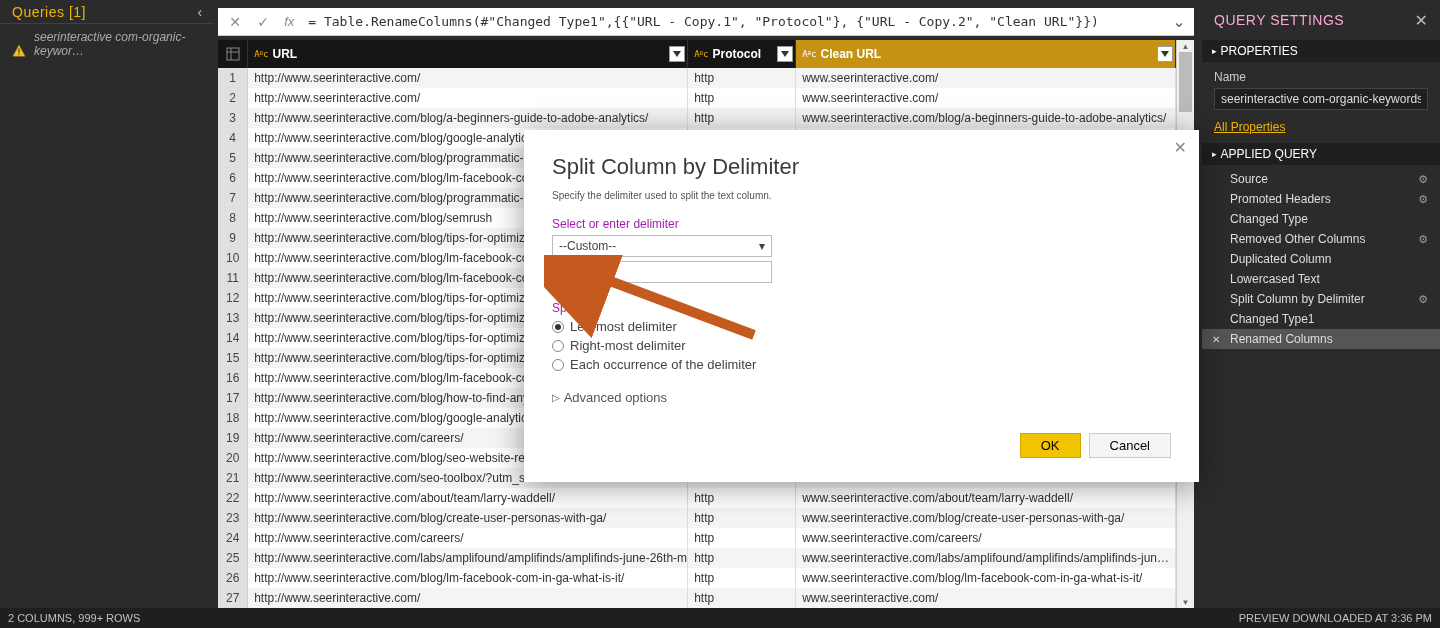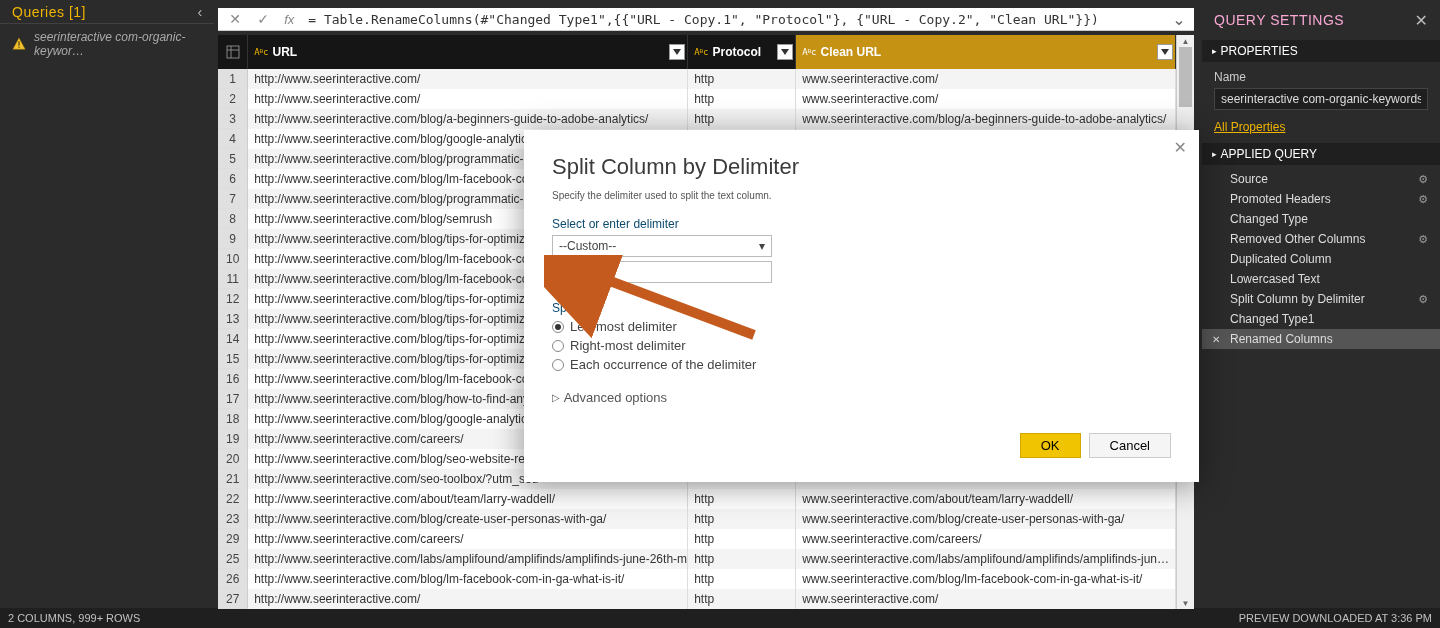--- a/index.html
+++ b/index.html
@@ -6,35 +6,35 @@
 body { width: 1440px; height: 628px; background: #e8e8e8; overflow: hidden; position: relative; }
 
 .root { display: flex; height: 608px; }
 .status-bar { height: 20px; background: #1f1f1f; display: flex; justify-content: space-between; align-items: center; padding: 0 8px; color: #c0c0c0; font-size: 11px; }
 
 
 .queries-panel { width: 225px; background: #2b2b2b; color: #ddd; display: flex; flex-direction: column; }
 .queries-header { height: 24px; display: flex; align-items: center; justify-content: space-between; padding: 0 12px; border-bottom: 1px solid #404040; }
 .queries-title { color: #f0b400; font-size: 14px; font-weight: 400; letter-spacing: 0.5px; }
 .queries-collapse { color: #bbb; font-size: 14px; cursor: pointer; }
-.query-item { display: flex; align-items: center; padding: 6px 12px; font-size: 12px; color: #aaa; gap: 8px; font-style: italic; }
+.query-item { display: flex; align-items: flex-end; padding: 6px 12px; font-size: 12px; color: #aaa; gap: 8px; font-style: italic; }
 .query-warn { width: 14px; height: 14px; display: inline-flex; align-items: center; justify-content: center; font-style: normal; }
 .query-warn svg { width: 14px; height: 14px; }
 
 
 .main { flex: 1; background: #2b2b2b; display: flex; flex-direction: column; position: relative; }
 .formula-row { height: 32px; background: #fff; display: flex; align-items: center; border-bottom: 1px solid #ccc; padding: 0 6px; gap: 6px; margin-top: 8px; margin-left: 4px; margin-right: 8px; }
 .formula-icon { width: 22px; height: 22px; display: flex; align-items: center; justify-content: center; color: #888; font-size: 14px; }
 .fx-label { color: #888; font-style: italic; font-size: 13px; padding: 0 4px; }
 .formula-text { flex: 1; font-size: 13px; color: #333; padding: 0 4px; white-space: nowrap; overflow: hidden; font-family: Consolas, monospace; }
 .formula-drop { width: 18px; color: #666; display: flex; align-items: center; justify-content: center; }
 
 .grid-wrap { flex: 1; display: flex; background: #fff; margin: 4px 8px 0 4px; }
 .grid-inner { flex: 1; display: flex; flex-direction: column; overflow: hidden; position: relative; }
-.headers { display: flex; height: 34px; background: #151515; color: #fff; font-size: 12px; text-align: center; }
+.headers { display: flex; height: 28px; background: #151515; color: #fff; font-size: 12px; text-align: center; }
 .hdr-corner { width: 30px; border-right: 1px solid #333; display: flex; align-items: center; justify-content: center; }
 .hdr-cell { display: flex; align-items: center; padding: 0 6px; border-right: 1px solid #333; gap: 4px; position: relative; }
 .hdr-cell.col-url { width: 440px; }
 .hdr-cell.col-proto { width: 108px; }
 .hdr-cell.col-clean { flex: 1; background: #c69214; }
 .hdr-type { font-size: 9px; color: #f0b400; font-family: Consolas, monospace; }
 .hdr-cell.col-clean .hdr-type { color: #fff; }
 .hdr-label { font-weight: 600; }
 .hdr-filter { width: 16px; height: 16px; background: #fff; display: flex; align-items: center; justify-content: center; position: absolute; right: 2px; border: 1px solid #999; }
 .hdr-filter svg { width: 8px; height: 6px; fill: #333; }
@@ -70,21 +70,21 @@
 .step { display: flex; align-items: center; justify-content: space-between; padding: 3px 12px 3px 28px; font-size: 12px; color: #ddd; position: relative; }
 .step.selected { background: #555; }
 .step.selected::before { content: "✕"; position: absolute; left: 10px; color: #ddd; font-size: 10px; }
 .step-gear { color: #999; font-size: 11px; }
 
 
 .dialog-overlay { position: absolute; top: 130px; left: 524px; width: 675px; background: #fff; box-shadow: 0 4px 30px rgba(0,0,0,0.4); padding: 24px 28px; font-size: 13px; color: #444; }
 .dlg-close { position: absolute; top: 8px; right: 12px; font-size: 16px; color: #888; cursor: pointer; }
 .dlg-title { font-size: 22px; font-weight: 300; color: #3b3b3b; margin-bottom: 10px; }
 .dlg-sub { font-size: 10px; margin-bottom: 16px; color: #555; }
-.dlg-label { font-size: 12px; color: #0c4a6e; margin-bottom: 4px; }
+.dlg-label { font-size: 12px; color: #a21caf; margin-bottom: 4px; }
 .dlg-select { width: 220px; border: 1px solid #bbb; padding: 3px 6px; font-size: 12px; display: flex; justify-content: space-between; align-items: center; cursor: pointer; }
 .dlg-input { width: 220px; border: 1px solid #bbb; padding: 3px 6px; font-size: 12px; margin-top: 4px; position: relative; }
 .dlg-input-val { color: #555; }
 .dlg-input::after { content: ""; position: absolute; right: 4px; top: 3px; bottom: 3px; width: 1px; }
 .splitat { margin-top: 18px; }
 .radio-opt { display: flex; align-items: center; gap: 6px; margin: 4px 0; font-size: 13px; }
 .radio { width: 12px; height: 12px; border: 1px solid #888; border-radius: 50%; display: inline-flex; align-items: center; justify-content: center; }
 .radio.checked::after { content: ""; width: 6px; height: 6px; background: #333; border-radius: 50%; }
 .adv { margin-top: 18px; font-size: 13px; color: #555; display: flex; align-items: center; gap: 4px; cursor: pointer; }
 .adv .t { font-size: 10px; }
@@ -297,21 +297,21 @@
               <div class="cell proto">http</div>
               <div class="cell clean">www.seerinteractive.com/about/team/larry-waddell/</div>
             </div>
             <div class="grid-row">
               <div class="row-num">23</div>
               <div class="cell url">http://www.seerinteractive.com/blog/create-user-personas-with-ga/</div>
               <div class="cell proto">http</div>
               <div class="cell clean">www.seerinteractive.com/blog/create-user-personas-with-ga/</div>
             </div>
             <div class="grid-row">
-              <div class="row-num">29</div>
+              <div class="row-num">24</div>
               <div class="cell url">http://www.seerinteractive.com/careers/</div>
               <div class="cell proto">http</div>
               <div class="cell clean">www.seerinteractive.com/careers/</div>
             </div>
             <div class="grid-row">
               <div class="row-num">25</div>
               <div class="cell url">http://www.seerinteractive.com/labs/amplifound/amplifinds/amplifinds-june-26th-mens-li…</div>
               <div class="cell proto">http</div>
               <div class="cell clean">www.seerinteractive.com/labs/amplifound/amplifinds/amplifinds-jun…</div>
             </div>

